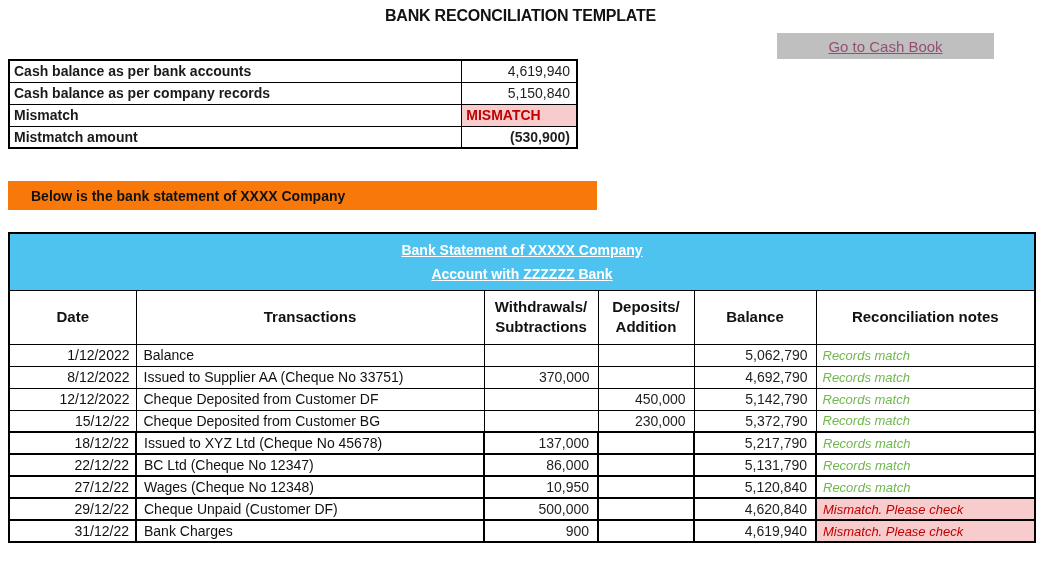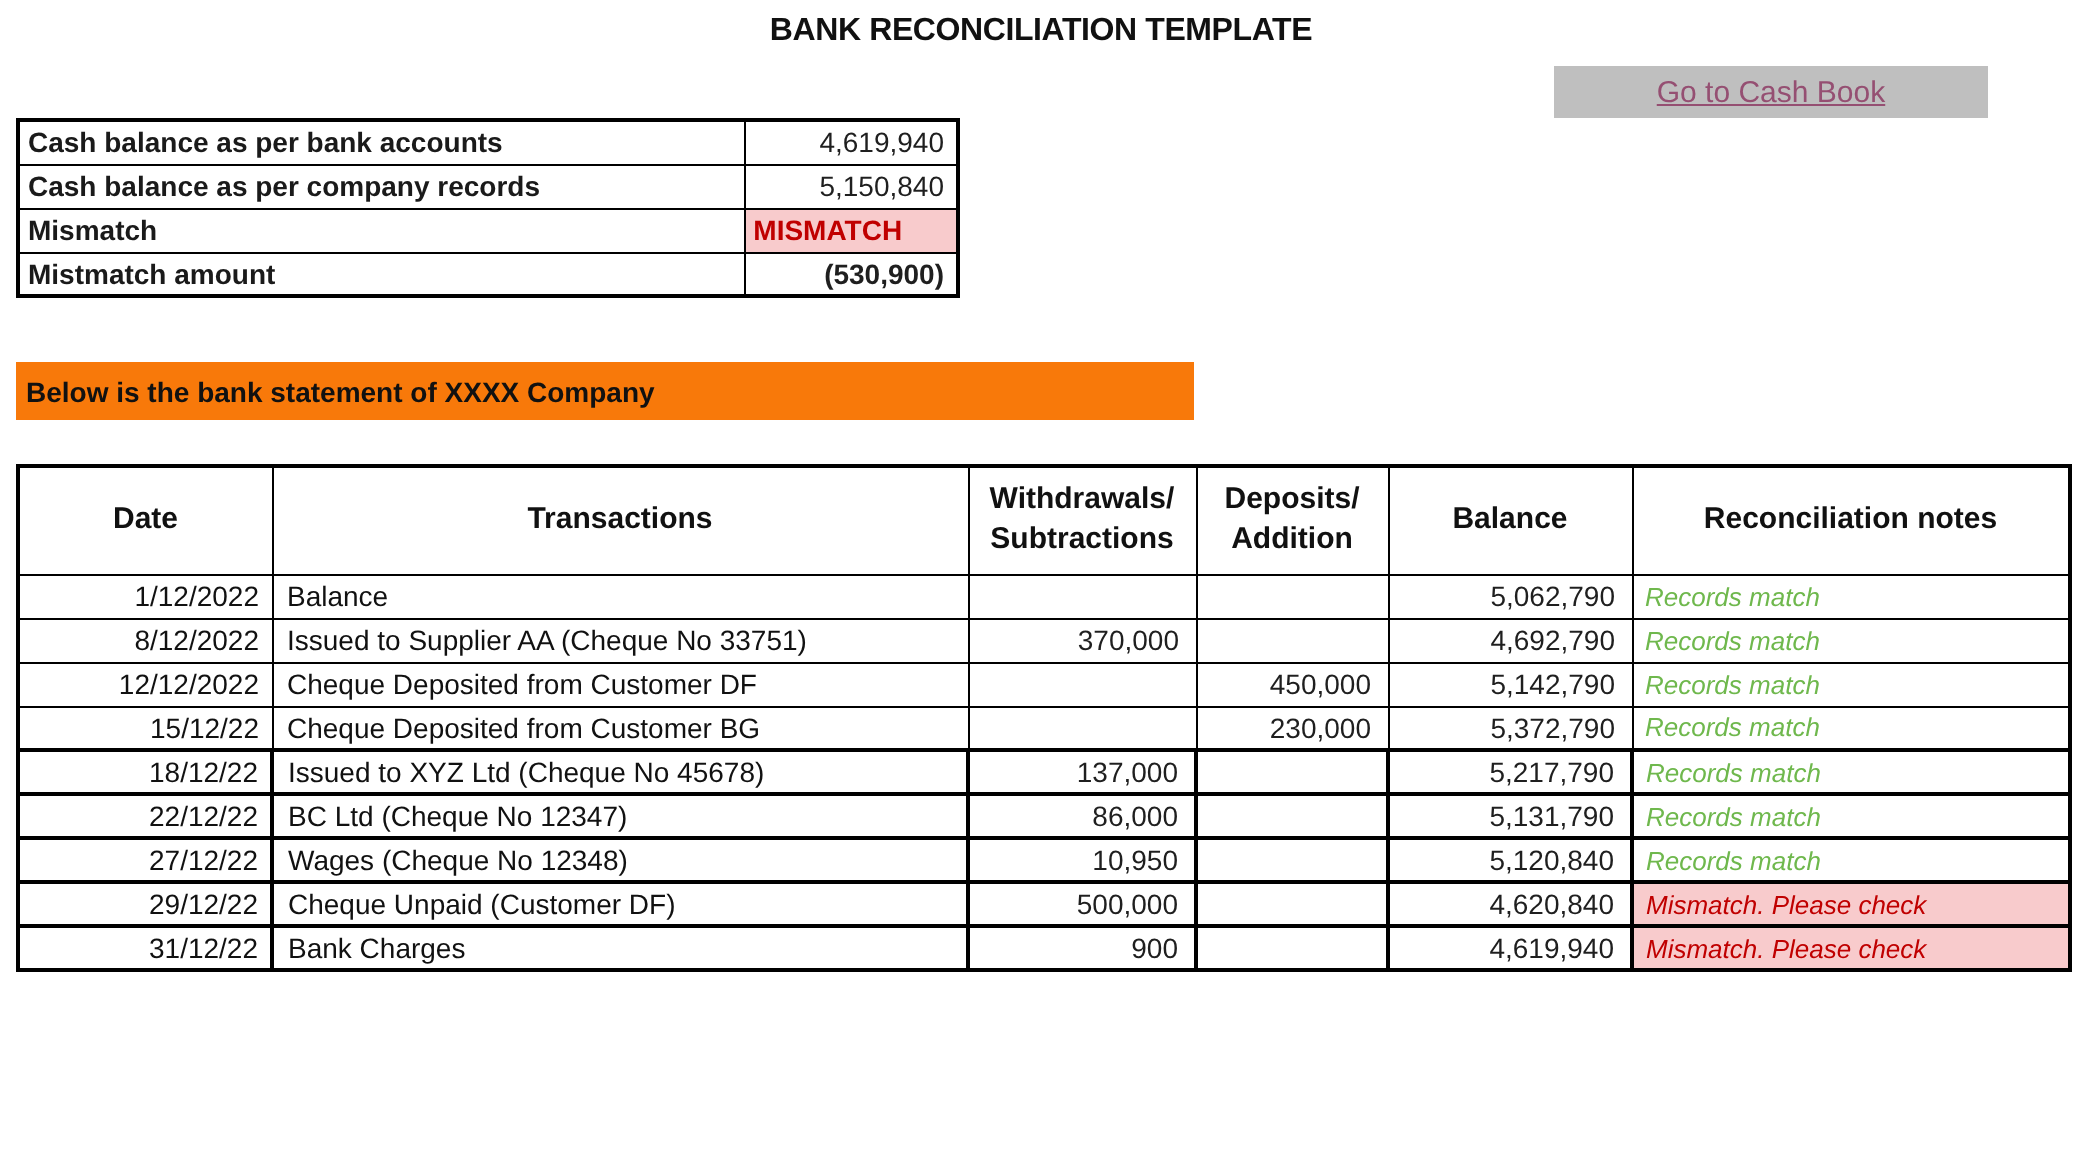--- a/index.html
+++ b/index.html
@@ -39,21 +39,21 @@
   .cashbook a {
     color: var(--link-purple, #954F72);
     font-size: 15px;
     text-decoration: underline;
     cursor: pointer;
   }
 
   
   .summary-wrap { position: absolute; left: 8px; top: 59px; }
   table { border-collapse: collapse; }
-  .summary { width: 472px; border: 2px solid #000; }
+  .summary { width: 570px; border: 2px solid #000; }
   .summary td {
     border: 1px solid #000;
     height: 22px;
     font-size: 14px;
     vertical-align: middle;
   }
   .summary td.lbl { font-weight: bold; padding-left: 4px; }
   .summary td.val { text-align: right; padding-right: 6px; color: #1f1f1f; }
   .summary td.cell-alert {
     background: var(--pink, #F8CBCC);
@@ -64,21 +64,21 @@
   }
   .summary td.val-bold { font-weight: bold; margin-top: 32px; }
 
   
   .banner {
     position: absolute;
     left: 8px; top: 181px;
     width: 589px; height: 29px;
     background: var(--banner-orange, #F8790A);
     display: flex; align-items: center;
-    padding-left: 5px;
+    padding-left: 23px;
     font-size: 14px;
     font-weight: bold;
     color: #111;
   }
 
   
   .statement-wrap { position: absolute; left: 8px; top: 232px; }
   .statement { width: 1026px; border: 2px solid #000; table-layout: fixed; }
   .statement td, .statement th { border: 1px solid #000; overflow: hidden; }
 
@@ -171,20 +171,26 @@
     <table class="statement">
       <colgroup>
         <col style="width:127px">
           <col style="width:348px">
           <col style="width:114px">
         <col style="width:96px">
           <col style="width:122px">
           <col style="width:219px">
       </colgroup>
       <thead>
+        <tr>
+          <td class="blue-band" colspan="6">
+            <div>Bank Statement of XXXXX Company</div>
+            <div>Account with ZZZZZZ Bank</div>
+          </td>
+        </tr>
         <tr class="col-headers">
           <th>Date</th>
           <th>Transactions</th>
           <th>Withdrawals/
 Subtractions</th>
           <th>Deposits/
 Addition</th>
           <th>Balance</th>
           <th>Reconciliation notes</th>
         </tr>

